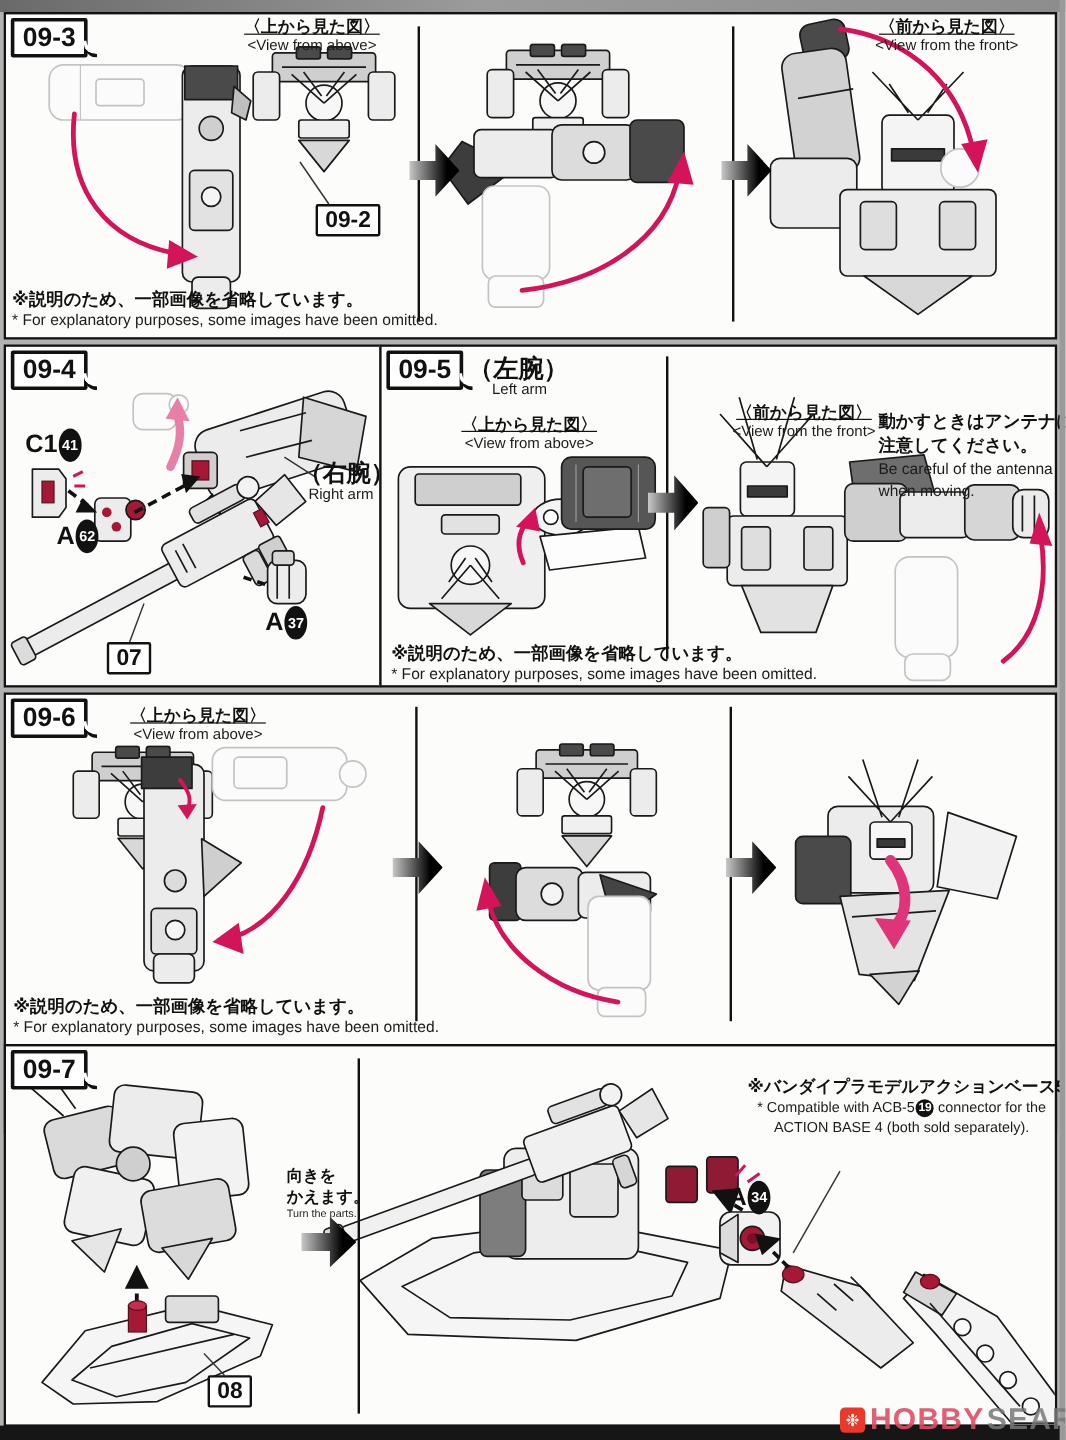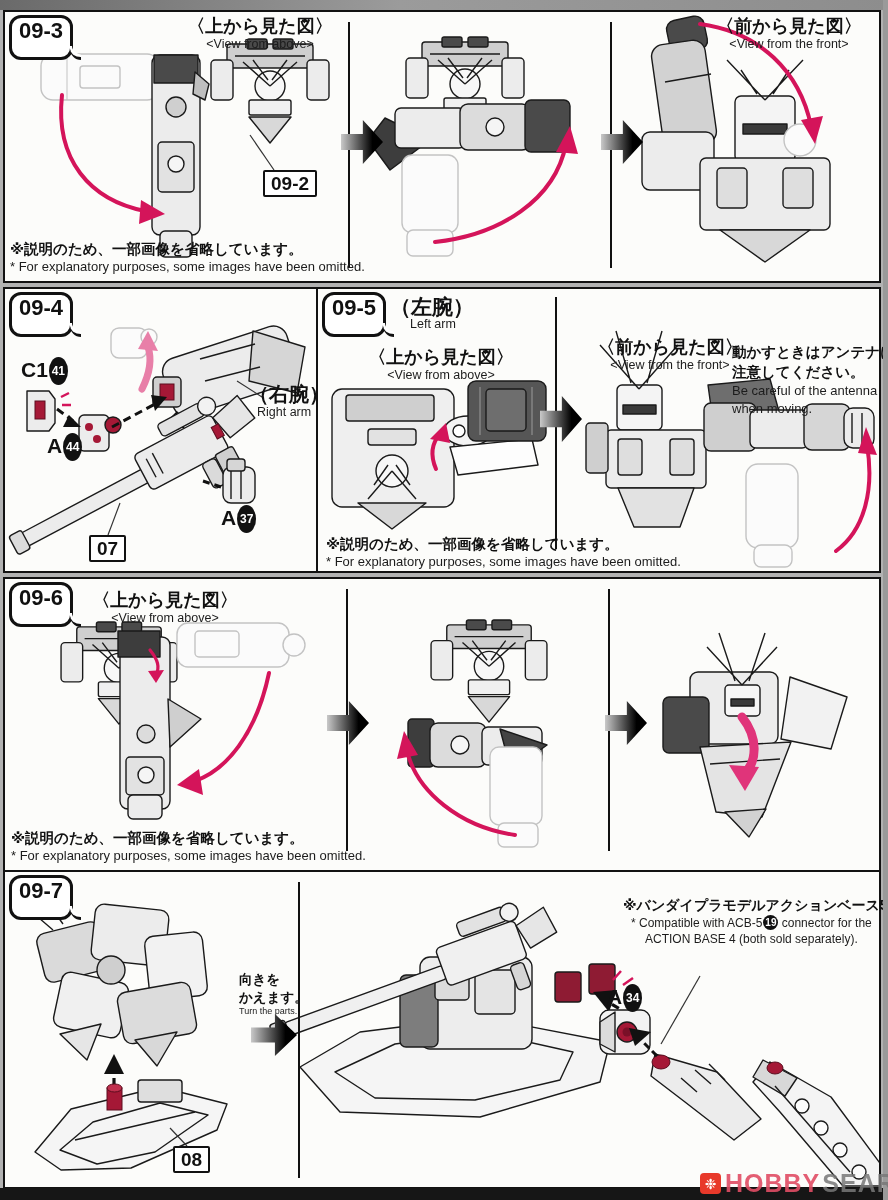--- a/index.html
+++ b/index.html
@@ -10,30 +10,30 @@
   .band-bottom{position:absolute;left:0;top:1188px;width:888px;height:12px;background:#161616;}
   .edge-right{position:absolute;right:0;top:0;width:5px;height:1200px;background:#9a9a9a;}
 
   .panel{position:absolute;background:#fcfcfa;border:2px solid #121212;box-sizing:border-box;}
   #p3{left:3px;top:10px;width:878px;height:273px;}
   #p4{left:3px;top:287px;width:315px;height:286px;}
   #p5{left:316px;top:287px;width:565px;height:286px;}
   #p6{left:3px;top:577px;width:878px;height:368px;}
   #p7{left:3px;top:870px;width:878px;height:319px;}
 
-  .tab{position:absolute;left:4px;top:3px;background:#fff;border:3px solid #111;border-radius:12px;
-       font-weight:bold;font-size:22px;line-height:1;padding:2px 7px 15px;z-index:5;}
+  .tab{position:absolute;left:4px;top:3px;background:#fff;border:3px solid #111;border-radius:2px;
+       font-weight:bold;font-size:22px;line-height:1;padding:2px 7px 3px;z-index:5;}
   .tab::after{content:"";position:absolute;left:100%;bottom:-3px;width:11px;height:11px;
        border-bottom:3px solid #111;border-left:0;border-bottom-left-radius:11px;
        box-shadow:inset 3px -3px 0 -1px #fff;}
   .vline{position:absolute;width:2px;background:#111;}
   .barr{position:absolute;background:linear-gradient(90deg,#c9c9c9,#000 75%);
        clip-path:polygon(0 32%,52% 32%,52% 0,100% 50%,52% 100%,52% 68%,0 68%);}
   .vt{position:absolute;text-align:center;}
-  .vt .jp{font-weight:bold;font-size:18px;display:block;}
+  .vt .jp{font-weight:bold;font-size:14px;display:block;text-decoration:underline;}
   .vt .en{font-size:12.5px;display:block;margin-top:-1px;color:#1c1c1c;}
   .note{position:absolute;white-space:nowrap;}
   .note .jp{font-weight:bold;font-size:14.5px;display:block;}
   .note .en{font-size:13px;display:block;color:#1c1c1c;}
   .callout{position:absolute;background:#fff;border:2.5px solid #111;font-weight:bold;
        font-size:19px;line-height:23px;padding:0 6px;border-radius:2px;z-index:4;}
   .plabel{position:absolute;font-weight:bold;font-size:21px;line-height:1;white-space:nowrap;z-index:4;}
   .cn{display:inline-flex;align-items:center;justify-content:center;width:19px;height:28px;
        border-radius:50%;background:#111;color:#fff;font-size:12px;font-weight:bold;
        margin-left:1px;vertical-align:2px;}
@@ -219,21 +219,21 @@
       </g>
       <path d="M216,198 L198,192" stroke="#111" stroke-width="3" stroke-dasharray="7 5" fill="none"></path>
       <path d="M257,108 L232,92" stroke="#333" stroke-width="1.2" fill="none"></path>
       <path d="M103,246 L115,214" stroke="#333" stroke-width="1.2" fill="none"></path>
     </svg>
 
     <div class="plabel" style="left:16px;top:68px;">
       <span>C1</span><span class="cn">41</span>
     </div>
     <div class="plabel" style="left:42px;top:144px;">
-      <span>A</span><span class="cn">44</span>
+      <span>A</span><span class="cn">62</span>
     </div>
     <div class="jpbig" style="left:244px;top:92px;">（右腕）</div>
     <div class="ensmall" style="left:252px;top:116px;">Right arm</div>
     <div class="callout" style="left:84px;top:246px;">07</div>
     <div class="plabel" style="left:216px;top:216px;text-align:right;">
       <span>A</span><span class="cn">37</span>
     </div>
   </div>
 
   <div class="panel" id="p5">

